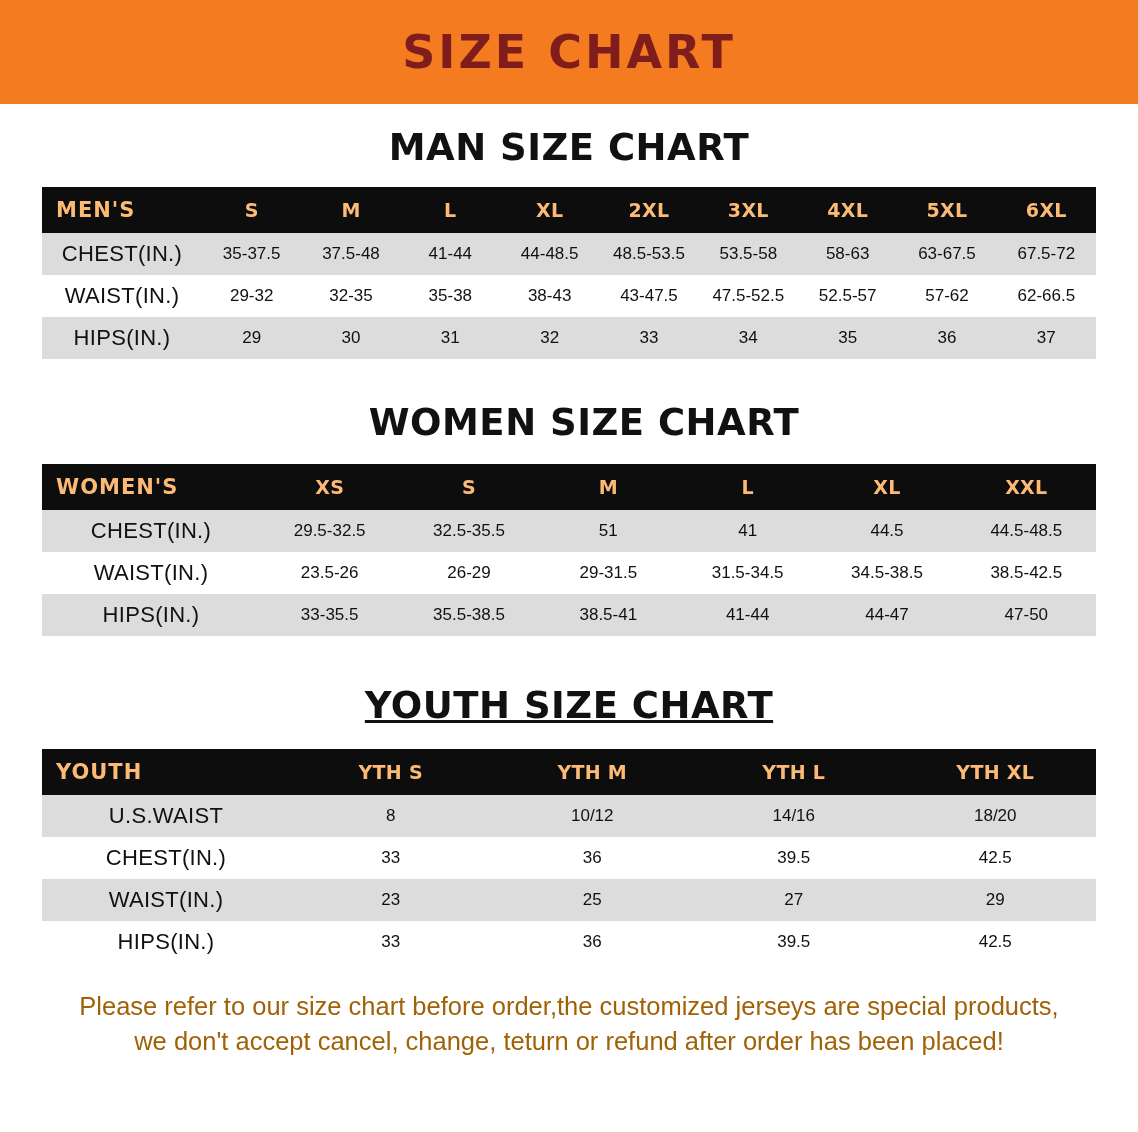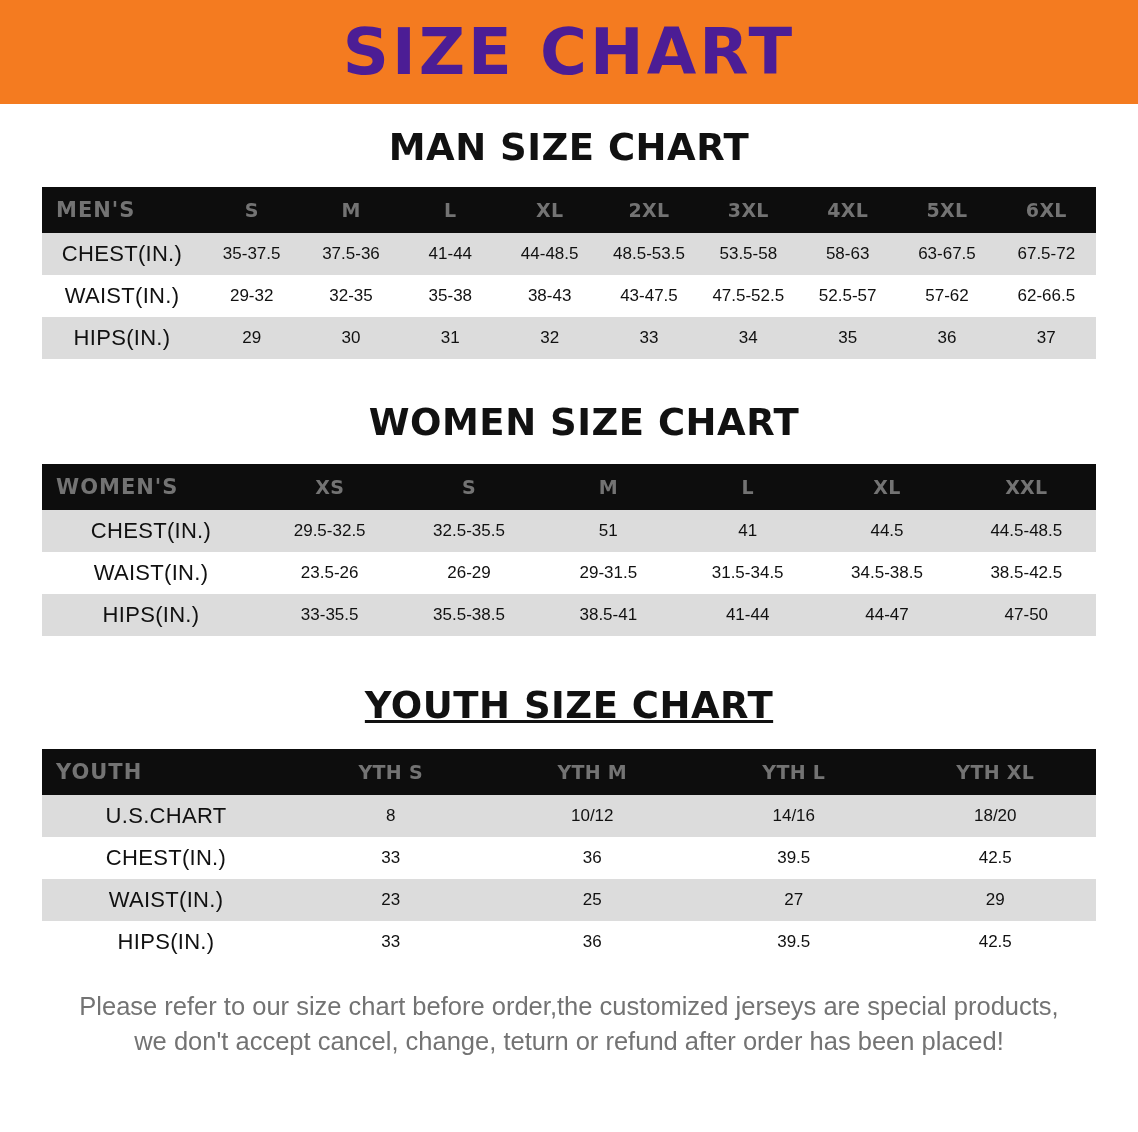--- a/index.html
+++ b/index.html
@@ -27,23 +27,23 @@
     width: 100%;
     height: 104px;
     background: #F47B20;
     display: flex;
     align-items: center;
     justify-content: center;
   }
   .banner-title {
     font-family: "DejaVu Sans", sans-serif;
     font-weight: bold;
-    font-size: 64px;
+    font-size: 46px;
     letter-spacing: 3px;
-    color: #4c1d95;
+    color: #7f1d1d;
     line-height: 1;
     white-space: nowrap;
   }
 
   
   .section-title {
     text-align: center;
     font-family: "DejaVu Sans", sans-serif;
     font-weight: bold;
     font-size: 37px;
@@ -58,21 +58,21 @@
   .table-wrap {
     margin: 0 42px;
   }
   table.chart {
     width: 100%;
     border-collapse: collapse;
     table-layout: fixed;
   }
   table.chart thead th {
     background: #0d0d0d;
-    color: #737373;
+    color: #fdba74;
     font-family: "DejaVu Sans", sans-serif;
     font-weight: bold;
     font-size: 19px;
     padding: 11px 4px;
     text-align: center;
     letter-spacing: 0.3px;
   }
   table.chart thead th.rowhead {
     text-align: left;
     padding-left: 14px;
@@ -109,21 +109,21 @@
   .women tbody td.rowhead { font-size: 19px; }
 
   .youth thead th { font-size: 22px; padding: 16px 4px; }
   .youth thead th.rowhead { font-size: 24px; }
   .youth tbody td { font-size: 19px; padding: 13px 3px; }
   .youth tbody td.rowhead { font-size: 19px; }
 
   
   .note {
     margin: 26px 40px 0 40px;
-    color: #737373;
+    color: #a16207;
     font-family: "Liberation Sans", sans-serif;
     font-size: 25.5px;
     line-height: 1.36;
     text-align: center;
   }
   .note-line { display: block; white-space: nowrap; }
 </style>
 </head>
 <body>
 
@@ -159,21 +159,21 @@
           <th>3XL</th>
           <th>4XL</th>
           <th>5XL</th>
           <th>6XL</th>
         </tr>
       </thead>
       <tbody>
         <tr class="shade">
           <td class="rowhead">CHEST(IN.)</td>
           <td>35-37.5</td>
-          <td>37.5-36</td>
+          <td>37.5-48</td>
           <td>41-44</td>
           <td>44-48.5</td>
           <td>48.5-53.5</td>
           <td>53.5-58</td>
           <td>58-63</td>
           <td>63-67.5</td>
           <td>67.5-72</td>
         </tr>
         <tr class="plain">
           <td class="rowhead">WAIST(IN.)</td>
@@ -272,21 +272,21 @@
         <tr>
           <th class="rowhead">YOUTH</th>
           <th>YTH S</th>
           <th>YTH M</th>
           <th>YTH L</th>
           <th>YTH XL</th>
         </tr>
       </thead>
       <tbody>
         <tr class="shade">
-          <td class="rowhead">U.S.CHART</td>
+          <td class="rowhead">U.S.WAIST</td>
           <td>8</td>
           <td>10/12</td>
           <td>14/16</td>
           <td>18/20</td>
         </tr>
         <tr class="plain">
           <td class="rowhead">CHEST(IN.)</td>
           <td>33</td>
           <td>36</td>
           <td>39.5</td>

